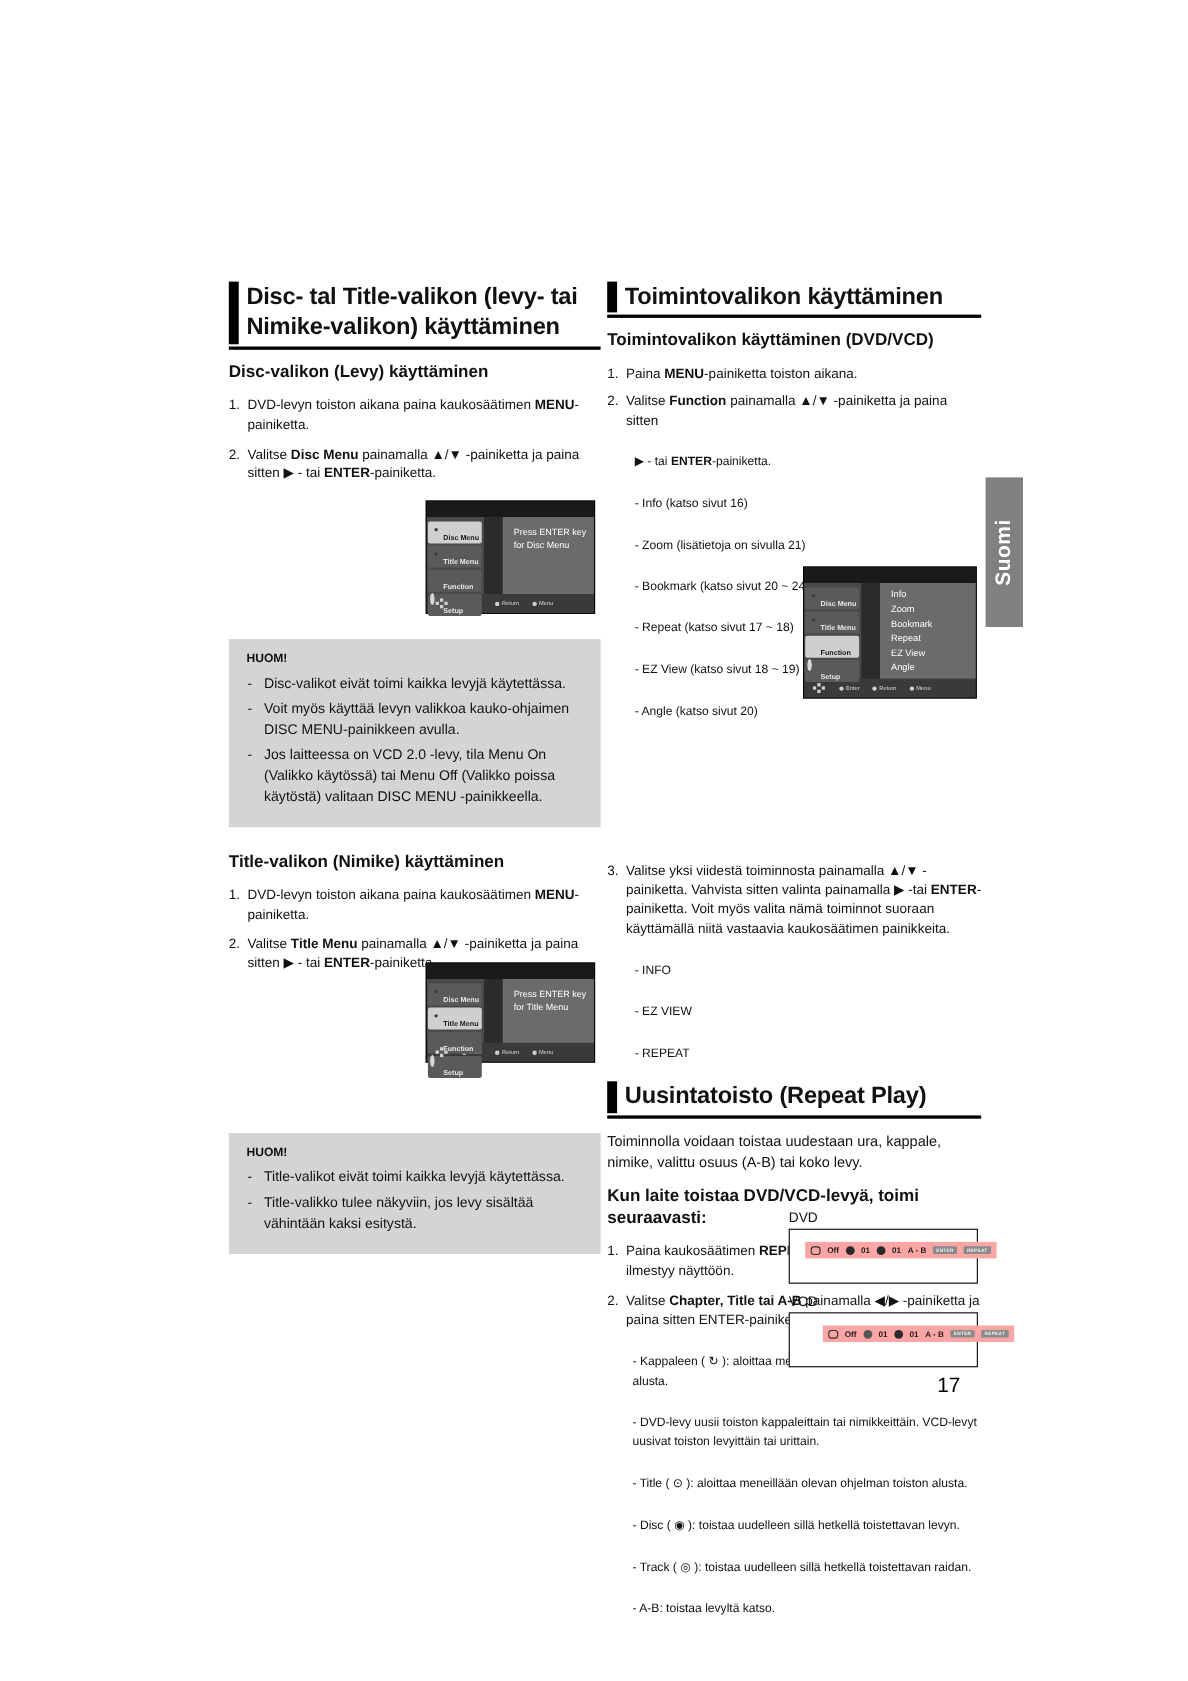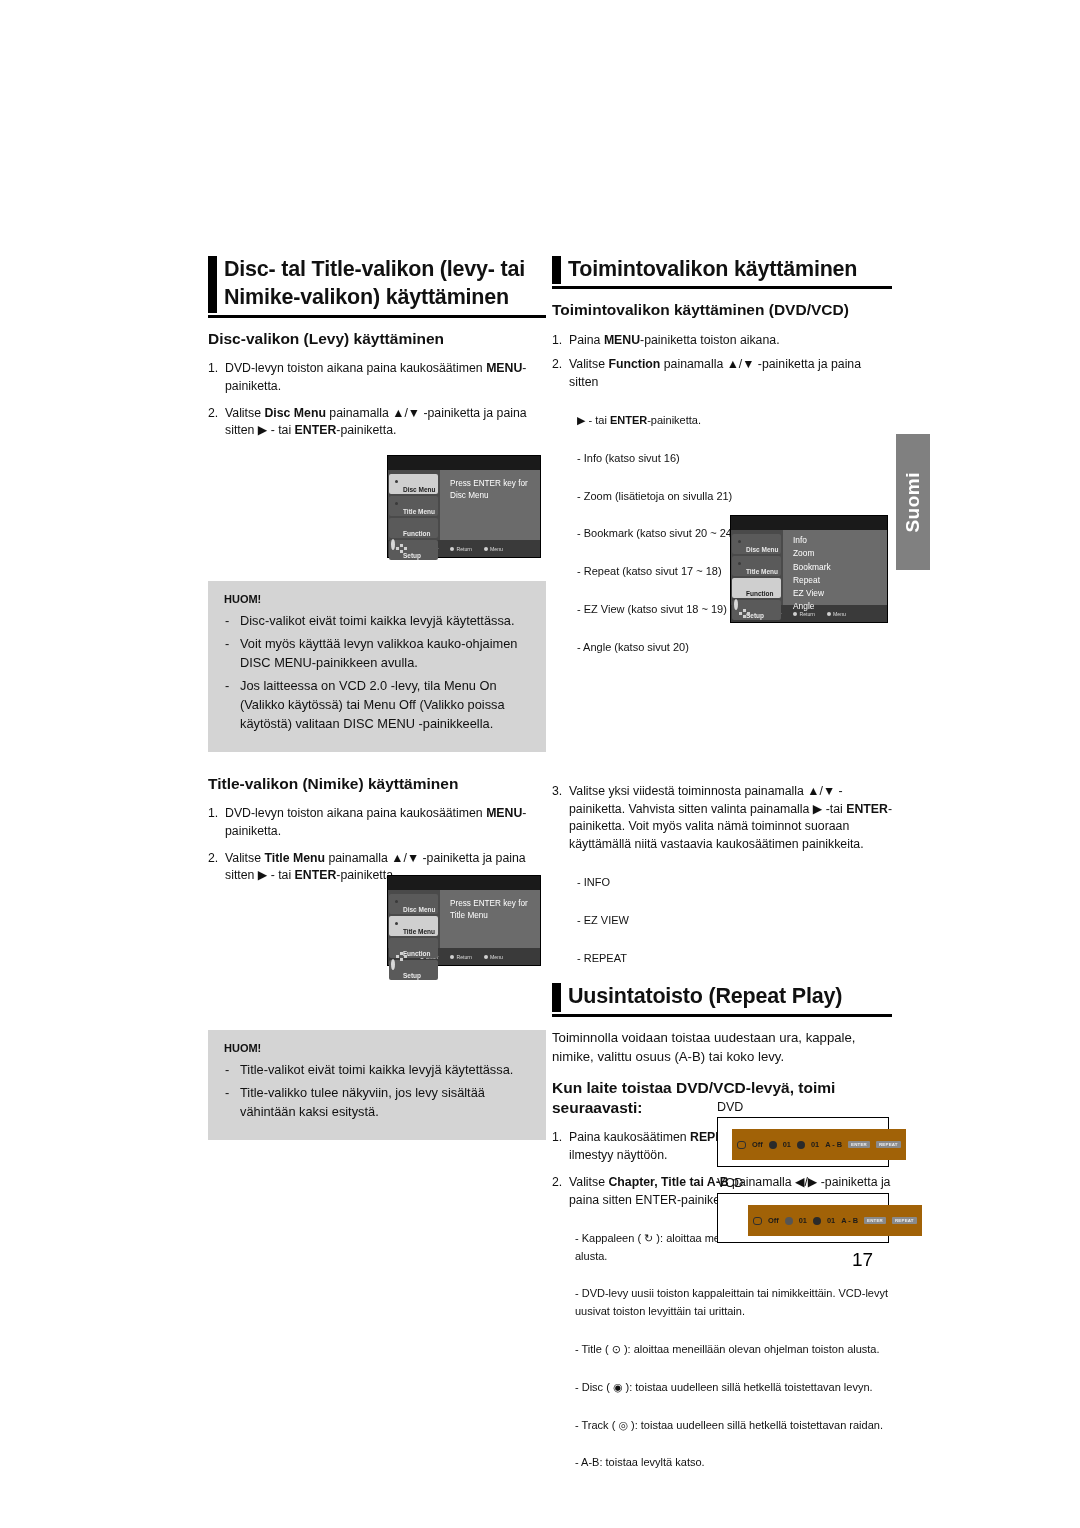--- a/index.html
+++ b/index.html
@@ -116,21 +116,21 @@
   }
 
   
   .osd {
     background:#2b2b2b;
     border:1px solid #000;
     position:relative;
     font-family:"Liberation Sans", sans-serif;
   }
   .osd .osd-topbar { height:14px; background:#1a1a1a; }
-  .osd .osd-body { display:flex; height:calc(100% - 14px - 17px); }
+  .osd .osd-body { display:flex; height:calc(100% - 14px - 17px);gap:17px; }
   .osd .osd-side {
     width:52px;
     background:#4a4a4a;
     padding-top:2px;
     flex:0 0 52px;
   }
   .osd .osd-item {
     height:20px;
     margin:2px 2px 2px 1px;
     background:#5a5a5a;
@@ -175,21 +175,21 @@
   }
   .pad-ico {
     width:12px; height:9px; position:relative; display:inline-block;
   }
   .pad-ico i {
     position:absolute; background:#d0d0d0; display:block;
   }
 
   .osd1 { position:absolute; left:375px; top:455px; width:154px; height:103px; }
   .osd2 { position:absolute; left:375px; top:875px; width:154px; height:91px; }
-  .osd3 { position:absolute; left:718px; top:515px; width:158px; height:108px; }
+  .osd3 { position:absolute; left:718px; top:515px; width:158px; height:120px; }
 
   
   .disc-glyph {
     width:11px; height:11px; border-radius:50%;
     background:#9a9a9a; position:relative;
   }
   .disc-glyph::after {
     content:""; position:absolute; left:4px; top:4px;
     width:3px; height:3px; border-radius:50%; background:#3a3a3a;
   }
@@ -214,22 +214,22 @@
   }
   .disp-box {
     border:1px solid #000;
     height:50px;
     position:relative;
     background:#fff;
   }
   .disp-bar {
     position:absolute;
     left:14px; top:11px;
-    height:31px;
-    background:#a16207;
+    height:15px;
+    background:#fca5a5;
     display:flex; align-items:center;
     gap:6px;
     padding:0 5px;
     font-size:7.4px;
     font-weight:bold;
     color:#1a1a1a;
     white-space:nowrap;
   }
   .disp-bar .mini-btn {
     background:#8a8a8a;

